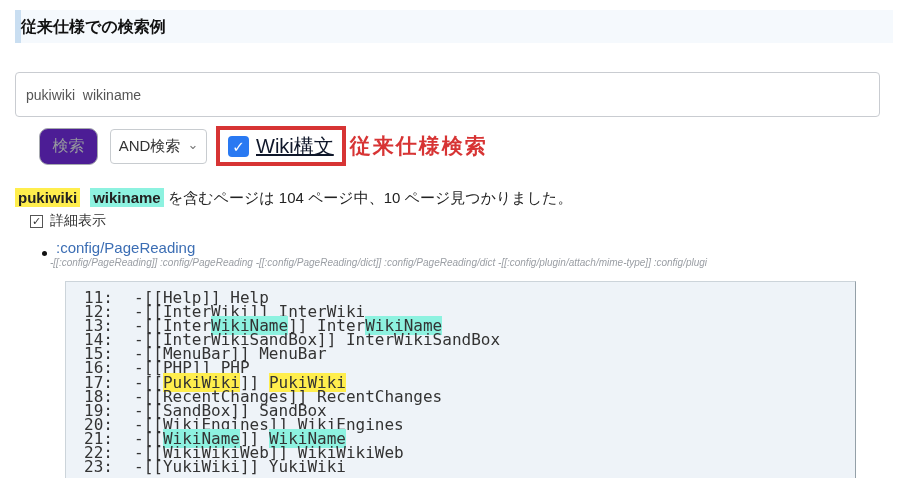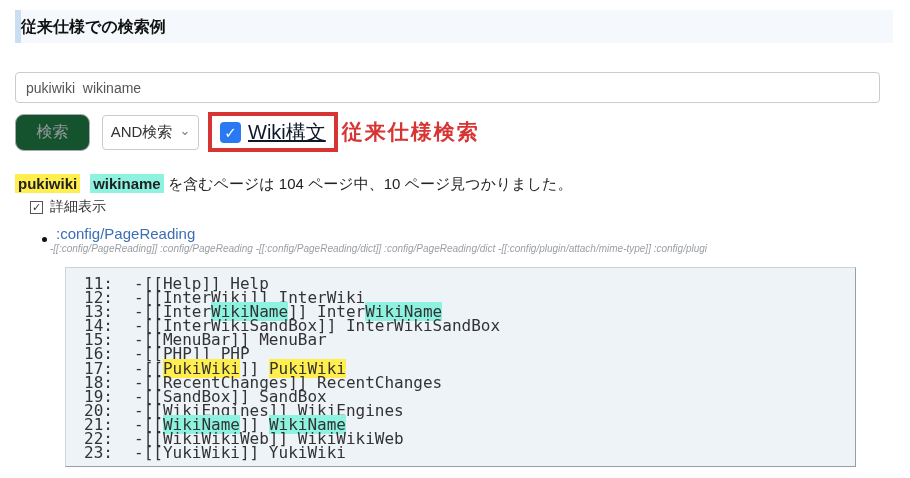--- a/index.html
+++ b/index.html
@@ -21,34 +21,35 @@
     height:33px;line-height:33px;
     background:#f5f9fd;
     border-left:6px solid #c9def1;
     font-size:16px;font-weight:bold;color:#111;
   }
 
   
   .search-input{
     display:block;
     margin:29px 30px 0 15px;
-    width:865px;height:31px;
+    width:865px;height:45px;
     border:1px solid #c9ccd1;border-radius:4px;
     padding:12px 10px;font-size:14px;color:#555;
     font-family:"Liberation Sans","DejaVu Sans",sans-serif;
     outline:none;background:#fff;
   }
 
   
   .controls{display:flex;align-items:center;margin:9px 0 0 15px;height:40px;}
   .search-button{
-    width:75px;height:37px;background:#14532d;
+    width:59px;height:37px;background:#4c1d95;
     border:1px solid #a6aaae;border-radius:9px;
     font-size:16px;color:#96999e;cursor:pointer;
     font-family:"Liberation Sans","DejaVu Sans",sans-serif;
+    margin-left:24px;
   }
   .mode-select{
     margin-left:12px;height:35px;min-width:97px;
     border:1px solid #c8ccd0;border-radius:4px;background:#fff;
     display:flex;align-items:center;justify-content:center;
     padding:0 0;font-size:15px;color:#333;cursor:pointer;gap:7px;
   }
   .mode-select .chev{font-size:13px;color:#777;line-height:1;transform:translateY(-2px);}
   .redbox{
     margin-left:9px;height:40px;

